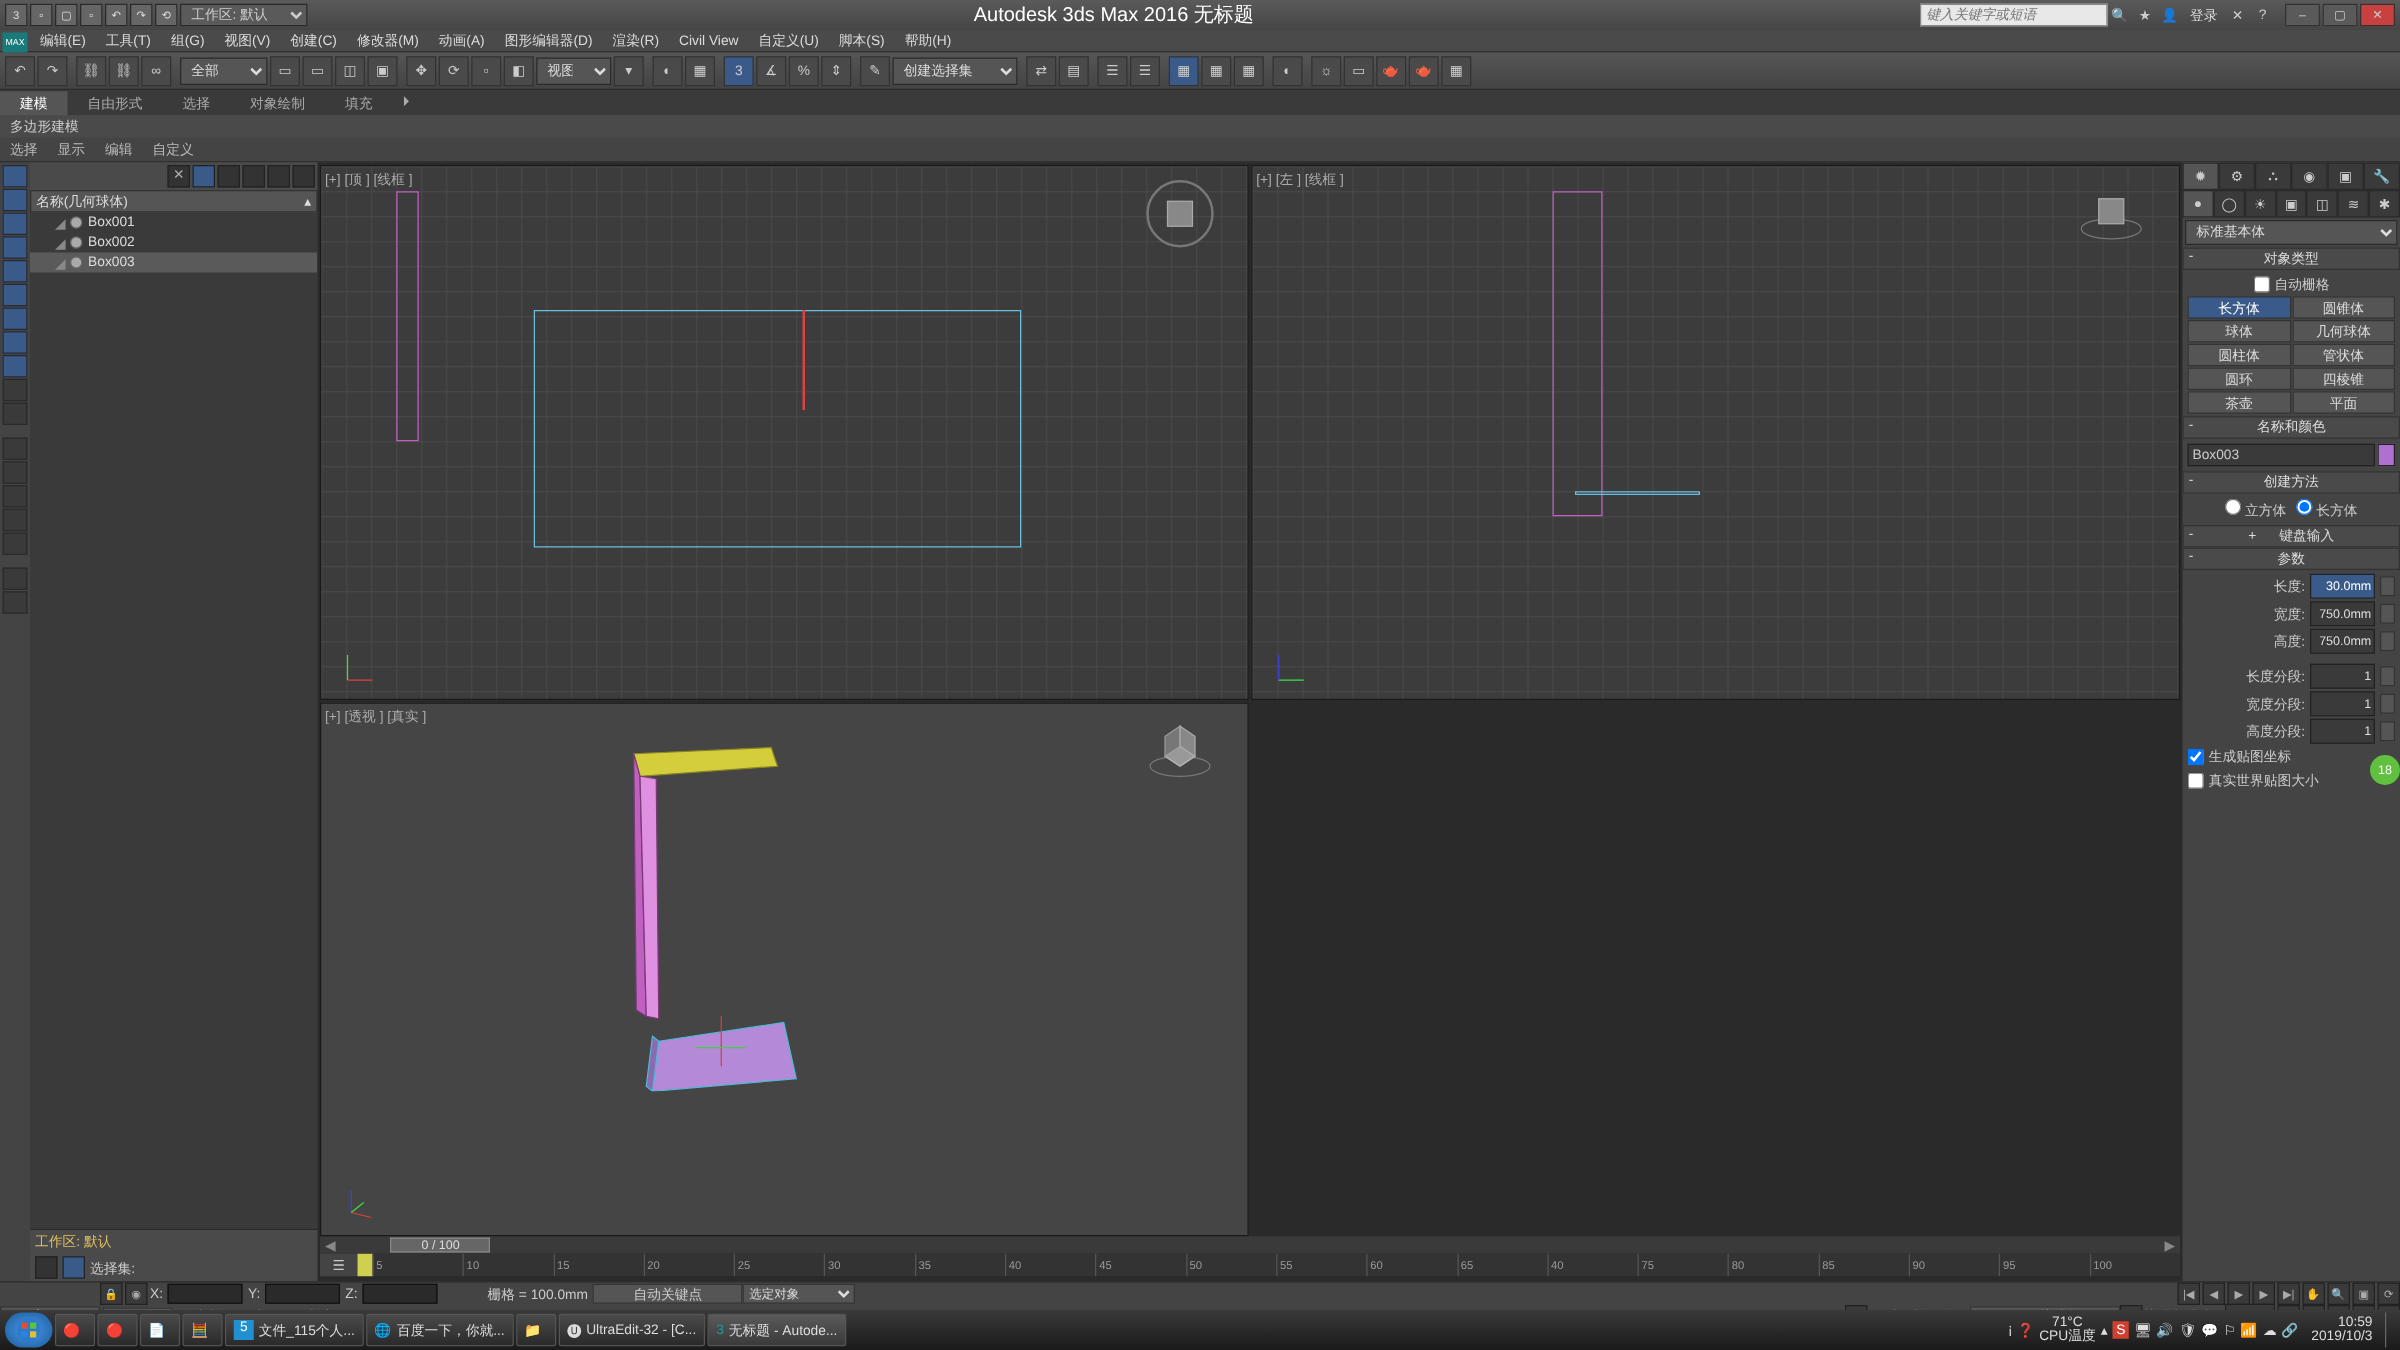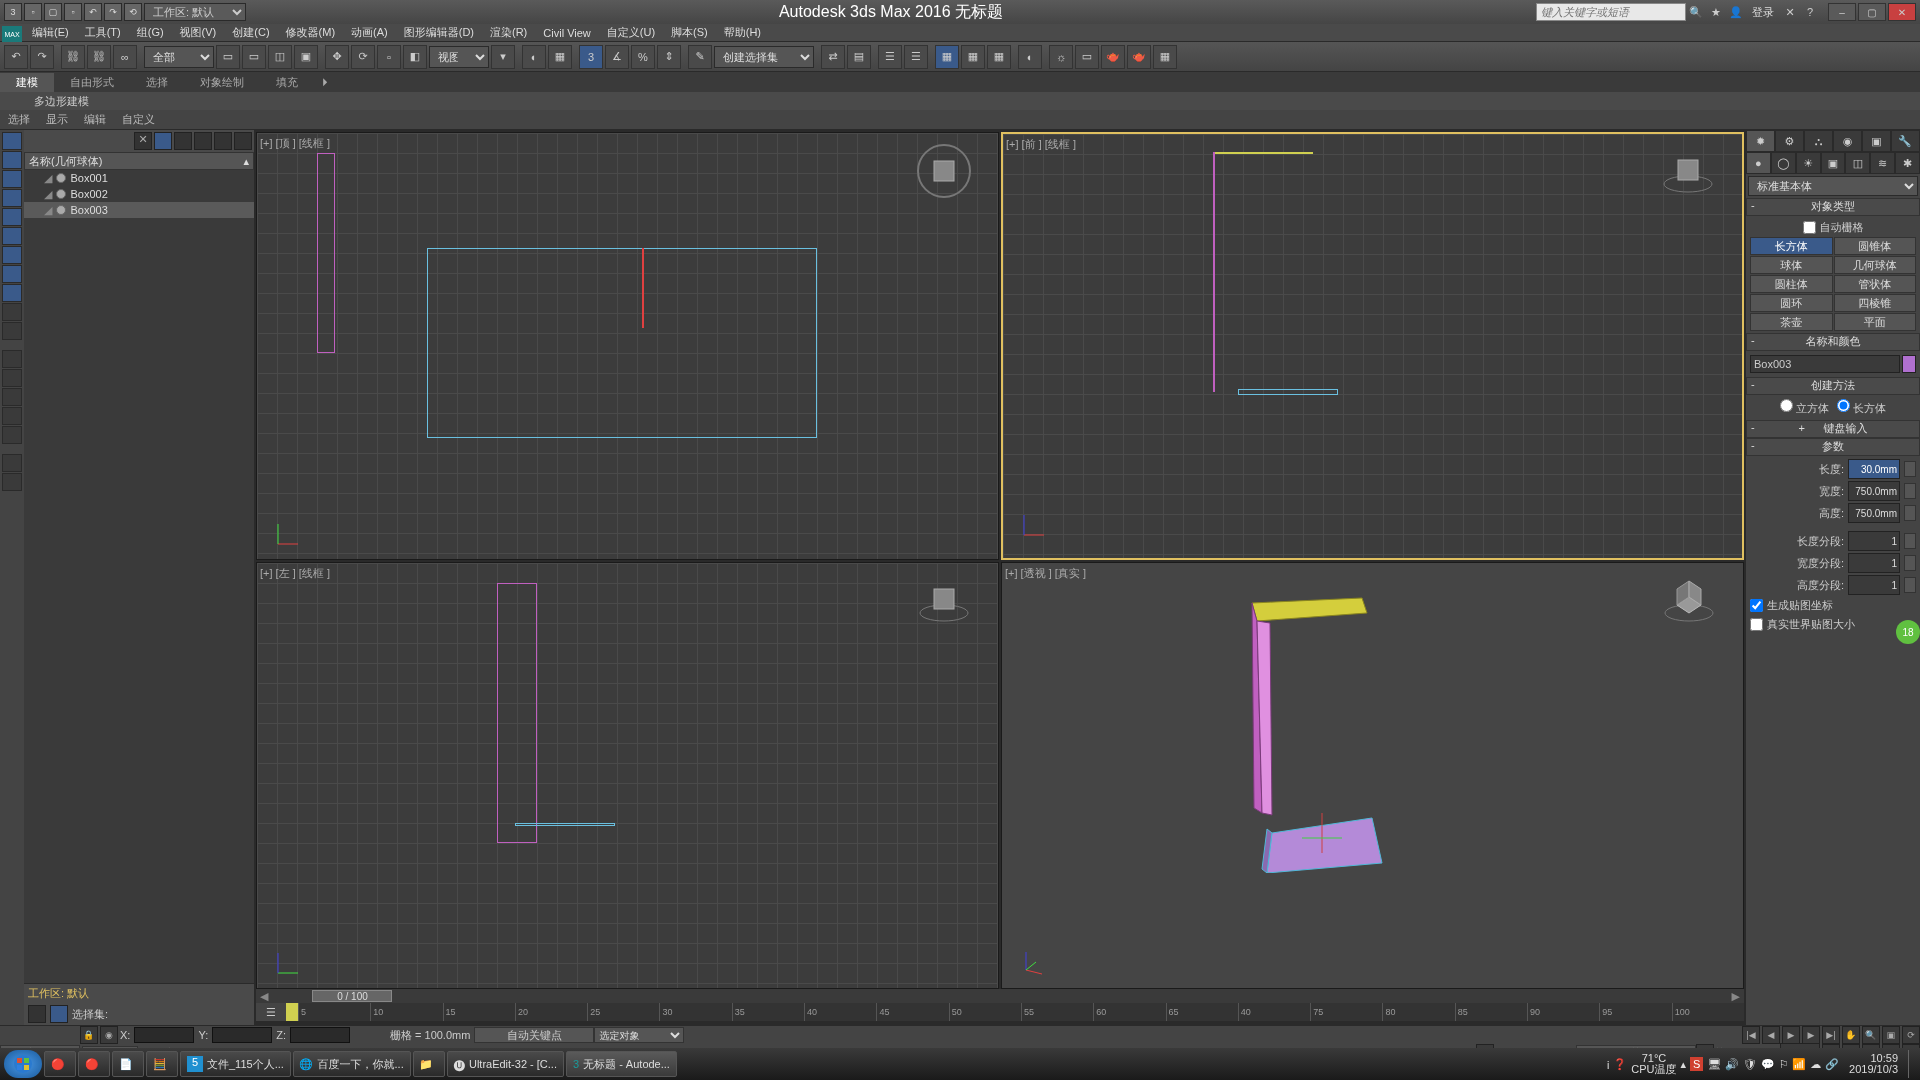--- a/index.html
+++ b/index.html
@@ -26,21 +26,21 @@
 
 .main-toolbar { height:30px; background:linear-gradient(#555,#444); border-bottom:1px solid #2a2a2a; display:flex; align-items:center; padding:0 4px; gap:2px; }
 .tool-btn { width:24px; height:24px; background:#4a4a4a; border:1px solid #333; display:flex; align-items:center; justify-content:center; color:#ccc; }
 .tool-sep { width:3px; height:24px; }
 .tool-dd { height:22px; background:#555; border:1px solid #2a2a2a; color:#ddd; padding:0 14px 0 4px; font-size:11px; }
 
 
 .ribbon-tabs { height:20px; background:#3a3a3a; display:flex; align-items:center; }
 .ribbon-tab { padding:2px 16px; color:#aaa; }
 .ribbon-tab.active { background:#555; color:#fff; }
-.ribbon-sub { height:18px; background:#4a4a4a; padding:0 8px; color:#ccc; display:flex; align-items:center;margin-left:26px; }
+.ribbon-sub { height:18px; background:#4a4a4a; padding:0 8px; color:#ccc; display:flex; align-items:center; }
 .ribbon-bar { height:20px; background:#444; display:flex; align-items:center; padding-left:8px; gap:16px; border-bottom:1px solid #2a2a2a; }
 .ribbon-bar span { color:#bbb; }
 
 
 .main-area { position:absolute; top:130px; left:0; right:0; bottom:55px; display:flex; }
 .left-toolstrip { width:24px; background:#444; display:flex; flex-direction:column; gap:1px; padding-top:2px; }
 .ts-btn { width:20px; height:18px; margin:0 auto; background:#3a5a8a; border:1px solid #2a2a2a; }
 .ts-btn.g { background:#3a3a3a; }
 
 .scene-panel { width:230px; background:#444; display:flex; flex-direction:column; }
@@ -307,39 +307,20 @@
         <div class="shape" style="left:170px;top:115px;width:390px;height:190px;border-color:#6ac0e0"></div>
         <div class="shape" style="left:385px;top:115px;width:1px;height:80px;border-color:#e04040"></div>
         <div class="vp-axis" style="left:16px;bottom:10px">
             <svg viewBox="0 0 30 30">
               <line x1="5" y1="25" x2="25" y2="25" stroke="#e04040"></line>
               <line x1="5" y1="25" x2="5" y2="5" stroke="#40e040"></line>
             </svg>
           </div>
       </div>
 
-      <div class="vp active">
-        <div class="vp-grid-bg"></div>
-        <div class="vp-label">[+] [前 ] [线框 ]</div>
-        <div class="vp-cube">
-            <svg viewBox="0 0 60 60">
-              <ellipse cx="30" cy="42" rx="24" ry="8" fill="none" stroke="#777"></ellipse>
-              <rect x="20" y="18" width="20" height="20" fill="#888" stroke="#aaa"></rect>
-            </svg>
-          </div>
-        <div class="shape" style="left:210px;top:18px;width:100px;height:1px;border-color:#d0d050"></div>
-        <div class="shape" style="left:210px;top:18px;width:1px;height:240px;border-color:#c060c0"></div>
-        <div class="shape" style="left:235px;top:255px;width:100px;height:6px;border-color:#6ac0e0"></div>
-        <div class="vp-axis" style="left:16px;bottom:18px">
-            <svg viewBox="0 0 30 30">
-              <line x1="5" y1="25" x2="25" y2="25" stroke="#e04040"></line>
-              <line x1="5" y1="25" x2="5" y2="5" stroke="#4040e0"></line>
-            </svg>
-          </div>
-      </div>
 
       <div class="vp">
         <div class="vp-grid-bg"></div>
         <div class="vp-label">[+] [左 ] [线框 ]</div>
         <div class="vp-cube">
             <svg viewBox="0 0 60 60">
               <ellipse cx="30" cy="42" rx="24" ry="8" fill="none" stroke="#777"></ellipse>
               <rect x="20" y="18" width="20" height="20" fill="#888" stroke="#aaa"></rect>
             </svg>
           </div>
@@ -606,13 +587,13 @@
     <span>💬</span>
     <span>⚐</span>
     <span>📶</span>
     <span>☁</span>
     <span>🔗</span>
     <div class="clock"><span>10:59</span><br><span>2019/10/3</span></div>
     <div style="width:8px;height:28px;border-left:1px solid #666"></div>
   </div>
 </div>
 
-<div style="position:absolute;right:0;top:620px;width:24px;height:24px;border-radius:50%;background:#60c040;color:#fff;display:flex;align-items:center;justify-content:center;font-size:10px">18</div>
+<div style="position:absolute;right:0;top:604px;width:24px;height:24px;border-radius:50%;background:#60c040;color:#fff;display:flex;align-items:center;justify-content:center;font-size:10px">18</div>
 
 </body></html>

